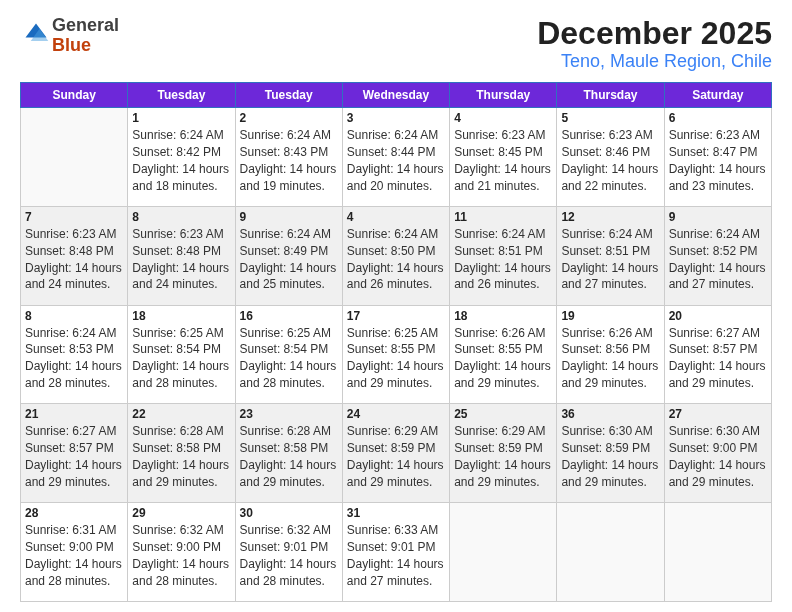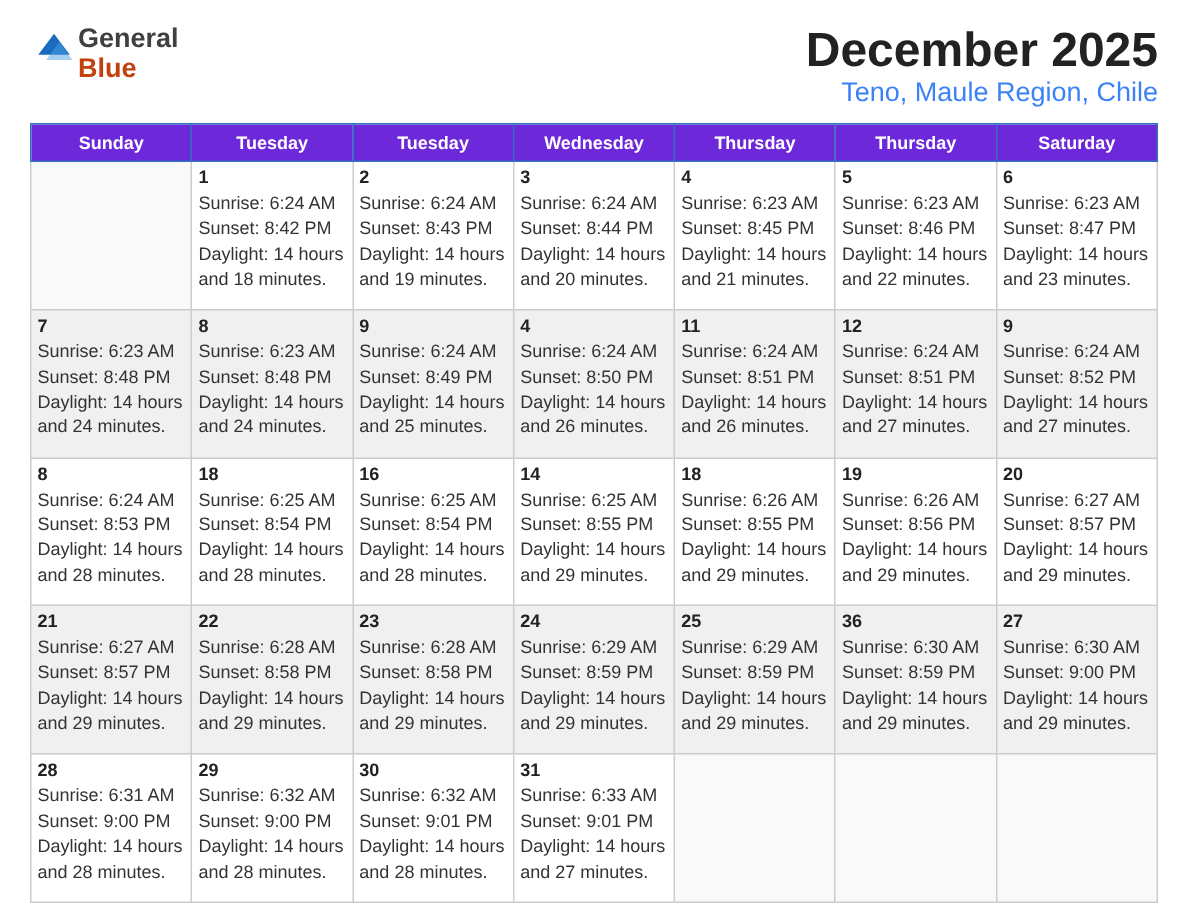--- a/index.html
+++ b/index.html
@@ -197,21 +197,21 @@
           </td>
           <td>
             <span class="day-number">18</span>
             <div class="day-info">Sunrise: 6:25 AM<br>Sunset: 8:54 PM<br>Daylight: 14 hours and 28 minutes.</div>
           </td>
           <td>
             <span class="day-number">16</span>
             <div class="day-info">Sunrise: 6:25 AM<br>Sunset: 8:54 PM<br>Daylight: 14 hours and 28 minutes.</div>
           </td>
           <td>
-            <span class="day-number">14</span>
+            <span class="day-number">17</span>
             <div class="day-info">Sunrise: 6:25 AM<br>Sunset: 8:55 PM<br>Daylight: 14 hours and 29 minutes.</div>
           </td>
           <td>
             <span class="day-number">18</span>
             <div class="day-info">Sunrise: 6:26 AM<br>Sunset: 8:55 PM<br>Daylight: 14 hours and 29 minutes.</div>
           </td>
           <td>
             <span class="day-number">19</span>
             <div class="day-info">Sunrise: 6:26 AM<br>Sunset: 8:56 PM<br>Daylight: 14 hours and 29 minutes.</div>
           </td>

